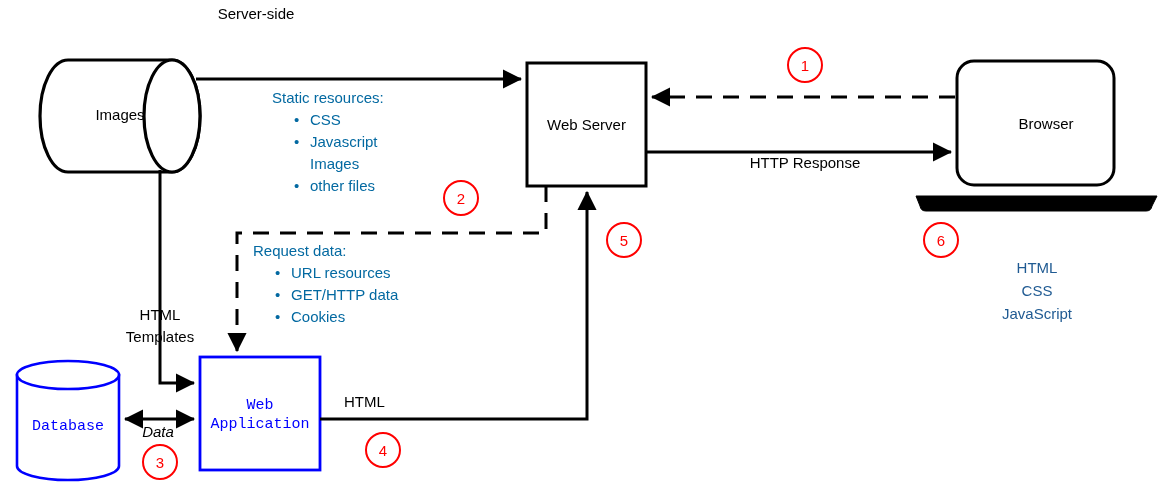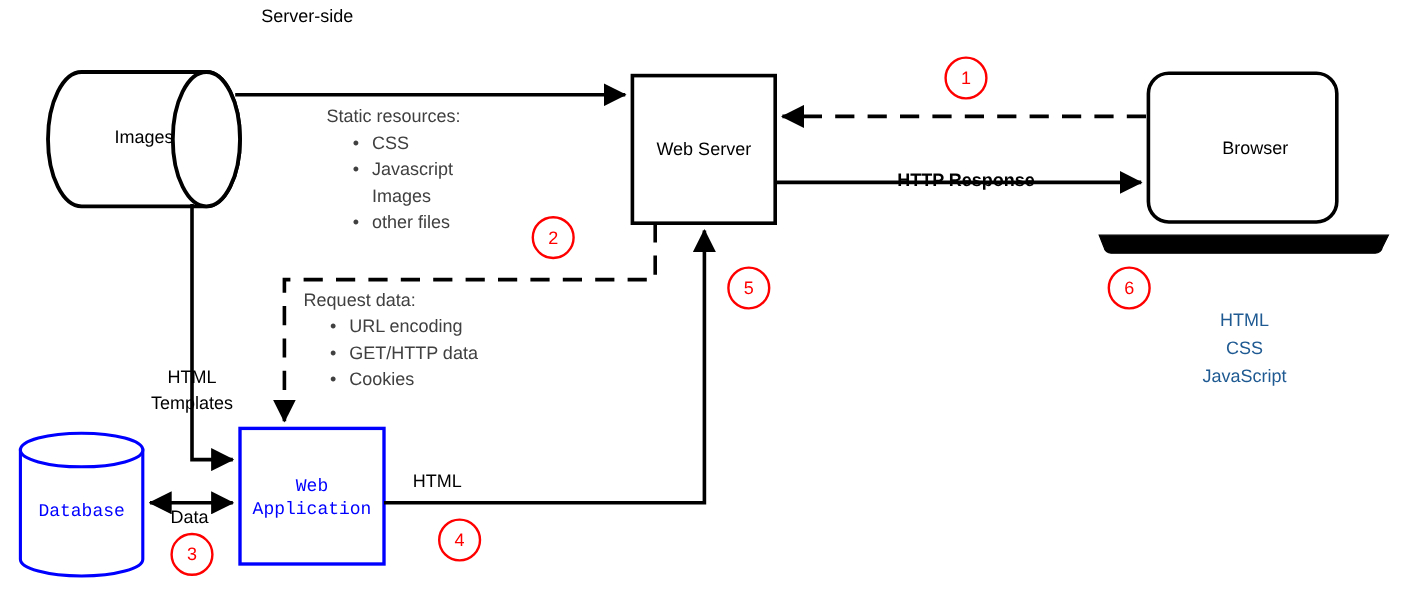--- a/index.html
+++ b/index.html
@@ -4,21 +4,21 @@
 <style>
   html,body{margin:0;padding:0;background:#ffffff;}
   body{width:1173px;height:501px;position:relative;overflow:hidden;
        font-family:"Liberation Sans","DejaVu Sans",sans-serif;}
   #diagram-root{position:absolute;left:0;top:0;width:1173px;height:501px;}
   svg.layer{position:absolute;left:0;top:0;width:1173px;height:501px;}
   .lbl{position:absolute;white-space:pre;color:#000000;font-size:15px;line-height:19px;}
   .lbl.center{text-align:center;}
   .blue{color:#0000ff;font-family:Liberation Mono, monospace;}
   .navy{color:#1f5a92;}
-  .bulletlist{position:absolute;font-size:15px;line-height:22px;color:#404040;}
+  .bulletlist{position:absolute;font-size:15px;line-height:22px;color:#0369a1;}
   .bulletlist .hd{margin:0 0 0 0;}
   .bulletlist ul{margin:0;padding:0 0 0 22px;list-style:none;}
   .bulletlist li{position:relative;padding-left:16px;}
   .bulletlist li .b{position:absolute;left:0;top:0;}
   .circnum{position:absolute;width:36px;height:36px;border:2px solid #ff0000;border-radius:50%;
            box-sizing:border-box;color:#ff0000;font-size:15px;display:flex;align-items:center;
            justify-content:center;background:transparent;}
 </style>
 </head>
 <body>
@@ -88,33 +88,33 @@
       <li><span class="b">•</span><span>CSS</span></li>
       <li><span class="b">•</span><span>Javascript</span></li>
       <li><span class="b"></span><span>Images</span></li>
       <li><span class="b">•</span><span>other files</span></li>
     </ul>
   </div>
 
   <div class="bulletlist" style="left:253px;top:240px;width:200px;">
     <div class="hd">Request data:</div>
     <ul>
-      <li><span class="b">•</span><span>URL encoding</span></li>
+      <li><span class="b">•</span><span>URL resources</span></li>
       <li><span class="b">•</span><span>GET/HTTP data</span></li>
       <li><span class="b">•</span><span>Cookies</span></li>
     </ul>
   </div>
 
 
-  <div class="lbl center" style="left:700px;top:141px;width:210px;font-weight:bold;">HTTP Response</div>
+  <div class="lbl center" style="left:700px;top:153px;width:210px;">HTTP Response</div>
 
   <div class="lbl center" style="left:108px;top:305px;width:104px;">HTML</div>
   <div class="lbl center" style="left:108px;top:327px;width:104px;">Templates</div>
 
-  <div class="lbl center" style="left:124px;top:422px;width:68px;">Data</div>
+  <div class="lbl center" style="left:124px;top:422px;width:68px;font-style:italic;">Data</div>
 
   <div class="lbl" style="left:344px;top:392px;">HTML</div>
 
   <div class="lbl center navy" style="left:977px;top:258px;width:120px;">HTML</div>
   <div class="lbl center navy" style="left:977px;top:281px;width:120px;">CSS</div>
   <div class="lbl center navy" style="left:977px;top:304px;width:120px;">JavaScript</div>
 
   <div class="circnum" style="left:787px;top:47px;">1</div>
   <div class="circnum" style="left:443px;top:180px;">2</div>
   <div class="circnum" style="left:142px;top:444px;">3</div>

